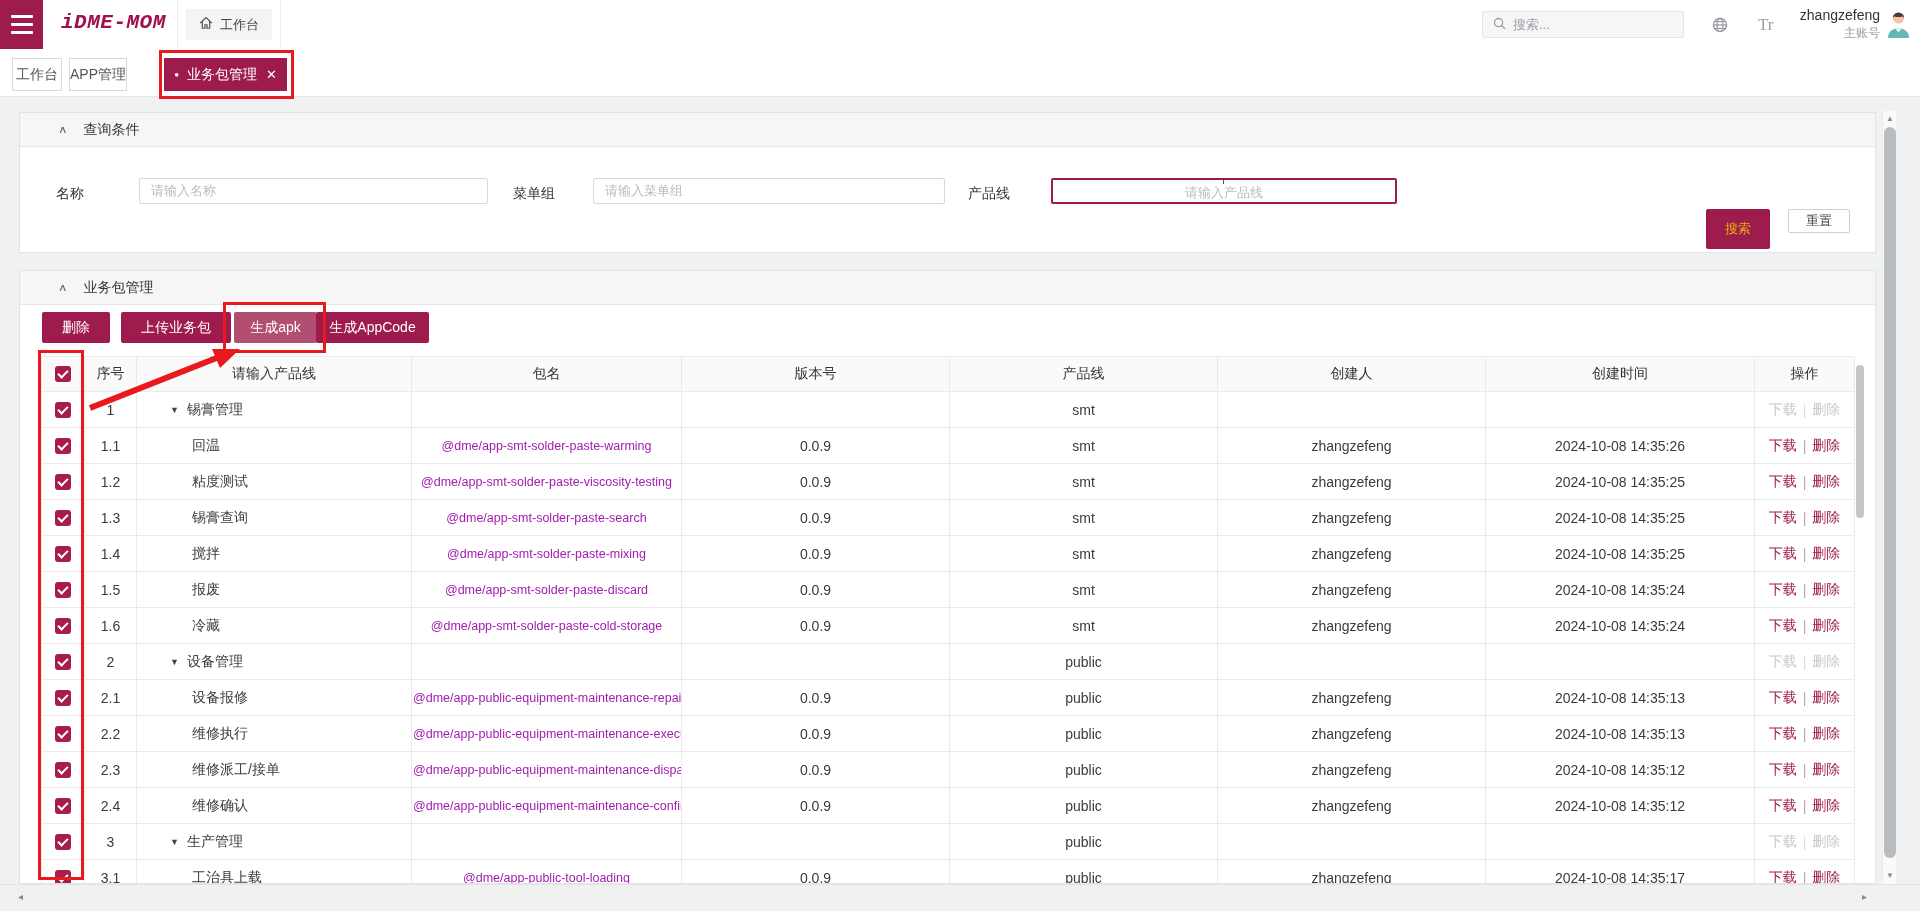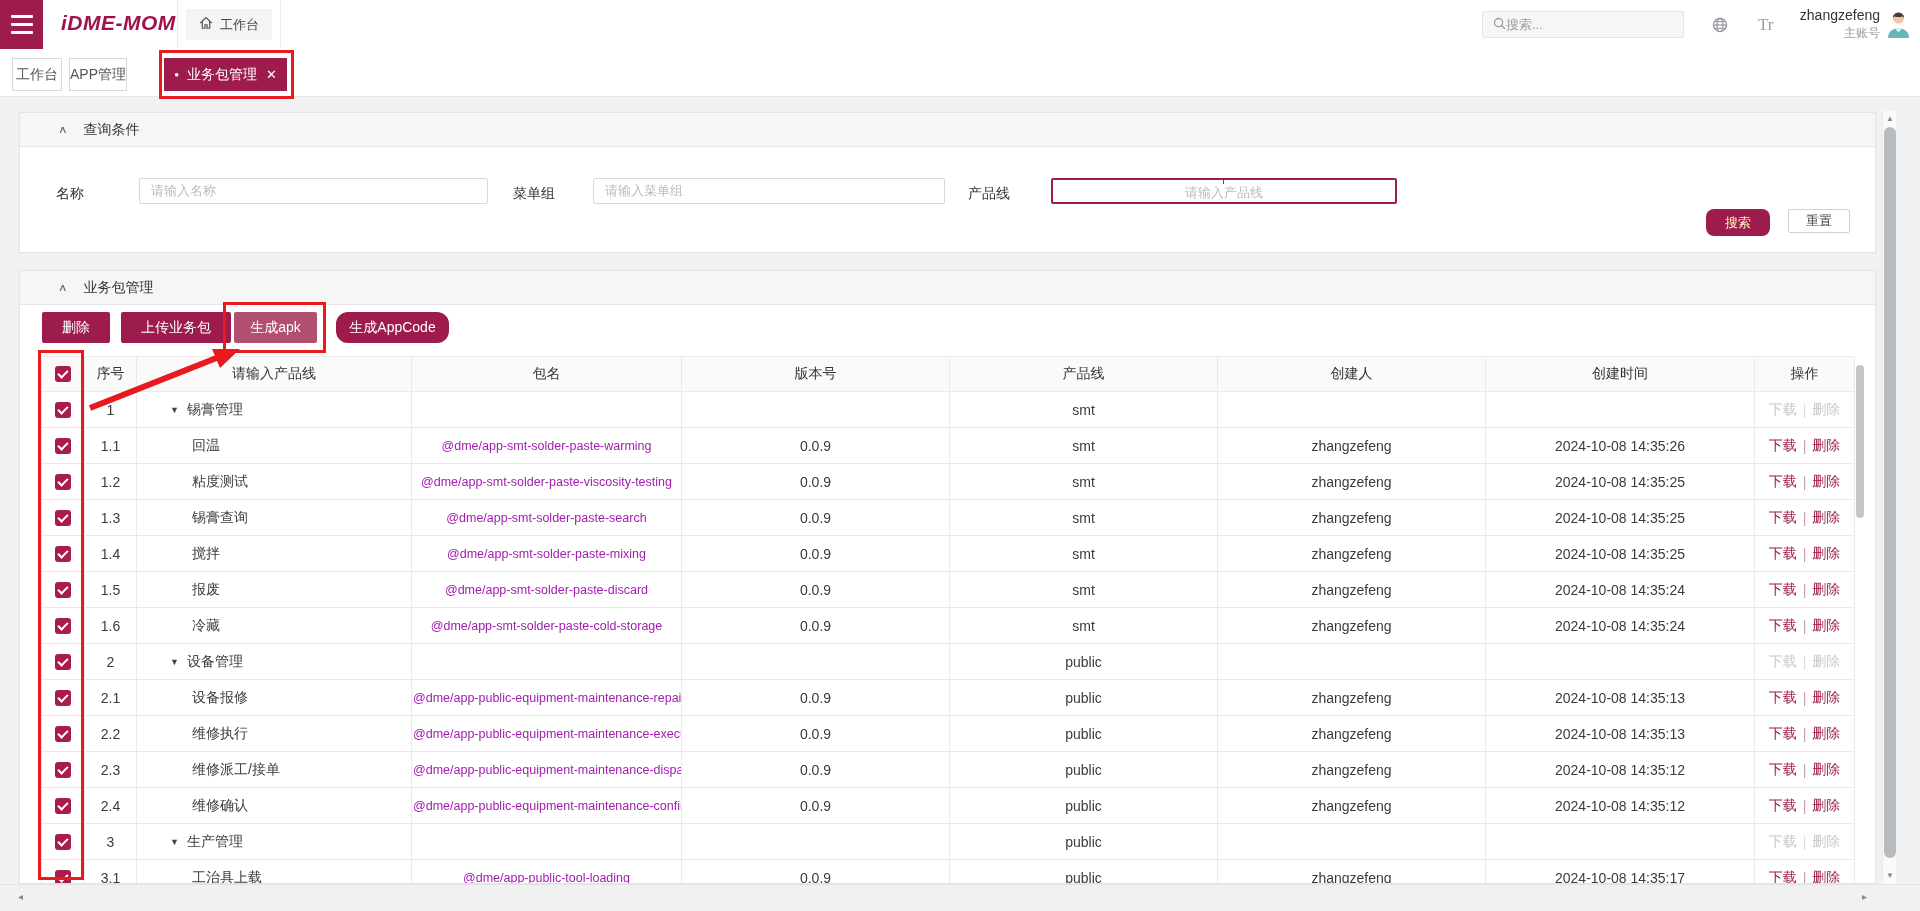--- a/index.html
+++ b/index.html
@@ -6,27 +6,27 @@
   html,body { width:1920px; height:911px; }
   body { position:relative; overflow:hidden; background:#f0f1f2;
          font-family:"Liberation Sans","DejaVu Sans",sans-serif; color:#333; }
 
   
   .topbar { position:absolute; left:0; top:0; width:1920px; height:49px; background:#fff; }
   .burger { position:absolute; left:0; top:0; width:43px; height:49px; background:#9d1b4d;
             display:flex; flex-direction:column; justify-content:center; align-items:center; gap:5px; cursor:pointer; }
   .burger i { display:block; width:22px; height:3px; background:#fff; border-radius:1px; }
   .logo { position:absolute; left:61px; top:11px; font-size:21px; font-weight:bold; font-style:italic;
-          color:#a1114e; letter-spacing:.5px; cursor:pointer; }
+          color:#a1114e; letter-spacing:.5px; cursor:pointer;font-family:Liberation Mono, monospace; }
   .tb-div { position:absolute; top:0; height:49px; width:1px; background:#ececec; }
   .home-tab { position:absolute; left:186px; top:9px; width:86px; height:31px; background:#f4f4f5;
               display:flex; align-items:center; justify-content:center; gap:7px; font-size:13px; color:#444; cursor:pointer; }
   .searchbox { position:absolute; left:1482px; top:11px; width:202px; height:27px; background:#f6f6f7;
                border:1px solid #e4e4e6; border-radius:2px; display:flex; align-items:center;
-               padding:0 10px; font-size:13px; color:#9aa0a6; cursor:text; }
+               padding:0 10px; gap:7px; font-size:13px; color:#9aa0a6; cursor:text; }
   .globe { position:absolute; left:1712px; top:17px; cursor:pointer; }
   .tricon { position:absolute; left:1758px; top:15px; font-family:"Liberation Serif","DejaVu Serif",serif;
             font-size:17px; color:#9aa0a6; cursor:pointer; }
   .userinfo { position:absolute; right:40px; top:6px; text-align:right; line-height:1.35; cursor:pointer; }
   .userinfo .name { font-size:14px; color:#333; }
   .userinfo .acct { font-size:12px; color:#999; }
   .avatar { position:absolute; left:1886px; top:9px; }
 
   
   .tabbar { position:absolute; left:0; top:49px; width:1920px; height:48px; background:#fff;
@@ -51,35 +51,35 @@
   
   .qlabel { position:absolute; top:38px; font-size:14px; color:#333; }
   .qinput { position:absolute; top:31px; height:26px; border:1px solid #d9d9d9; border-radius:2px;
             display:flex; align-items:center; padding:0 11px; font-size:13px; background:#fff; cursor:text; }
   .qinput .ph { color:#bcbcbc; }
   .l0 { left:36px; }  .i0 { left:119px;  width:349px; }
   .l1 { left:493px; } .i1 { left:573px;  width:352px; }
   .l2 { left:948px; } .i2 { left:1031px; width:346px; }
   .qinput.focused { border:2px solid #9e1c49; padding:0 10px;flex-direction:column; }
   .cursor { width:1px; height:15px; background:#555; margin-right:1px; }
-  .btn-search { position:absolute; left:1686px; top:62px; width:64px; height:27px; background:#9d1b4d;
-                color:#fef9c3; font-size:13px; border:none; border-radius:8px; cursor:pointer;
+  .btn-search { position:absolute; left:1686px; top:62px; width:64px; height:40px; background:#9d1b4d;
+                color:#eab308; font-size:13px; border:none; border-radius:2px; cursor:pointer;
                 font-family:inherit; }
   .btn-reset  { position:absolute; left:1768px; top:62px; width:62px; height:24px; background:#fff;
                 color:#444; font-size:13px; border:1px solid #d0d0d0; border-radius:2px; cursor:pointer;
                 font-family:inherit; }
 
   
   .tbtn { position:absolute; top:7px; height:31px; background:#9d1b4d; color:#fff; font-size:14px;
           border:none; border-radius:2px; cursor:pointer; font-family:inherit; }
   .tbtn.hl { background:#b24e72; }
   .tb0 { left:22px;  width:68px; }
   .tb1 { left:101px; width:110px; }
   .tb2 { left:214px; width:83px; }
-  .tb3 { left:316px; width:113px;border-radius:12px; }
+  .tb3 { left:296px; width:113px; }
 
   
   .table { position:absolute; left:21px; top:51px; width:1813px; border-left:1px solid #e9eaec;
            border-top:1px solid #e9eaec; font-size:14px; color:#3b3b3b; }
   .trow { display:grid; grid-template-columns:43px 52px 275px 270px 268px 268px 268px 269px 100px; height:36px; }
   .trow.head { height:35px; background:#fafafa; color:#333; }
   .cell { border-right:1px solid #e9eaec; border-bottom:1px solid #e9eaec; display:flex; align-items:center;
           justify-content:center; overflow:hidden; white-space:nowrap; }
   .cell.name  { justify-content:flex-start; }
   .cell.gname { padding-left:33px; }

